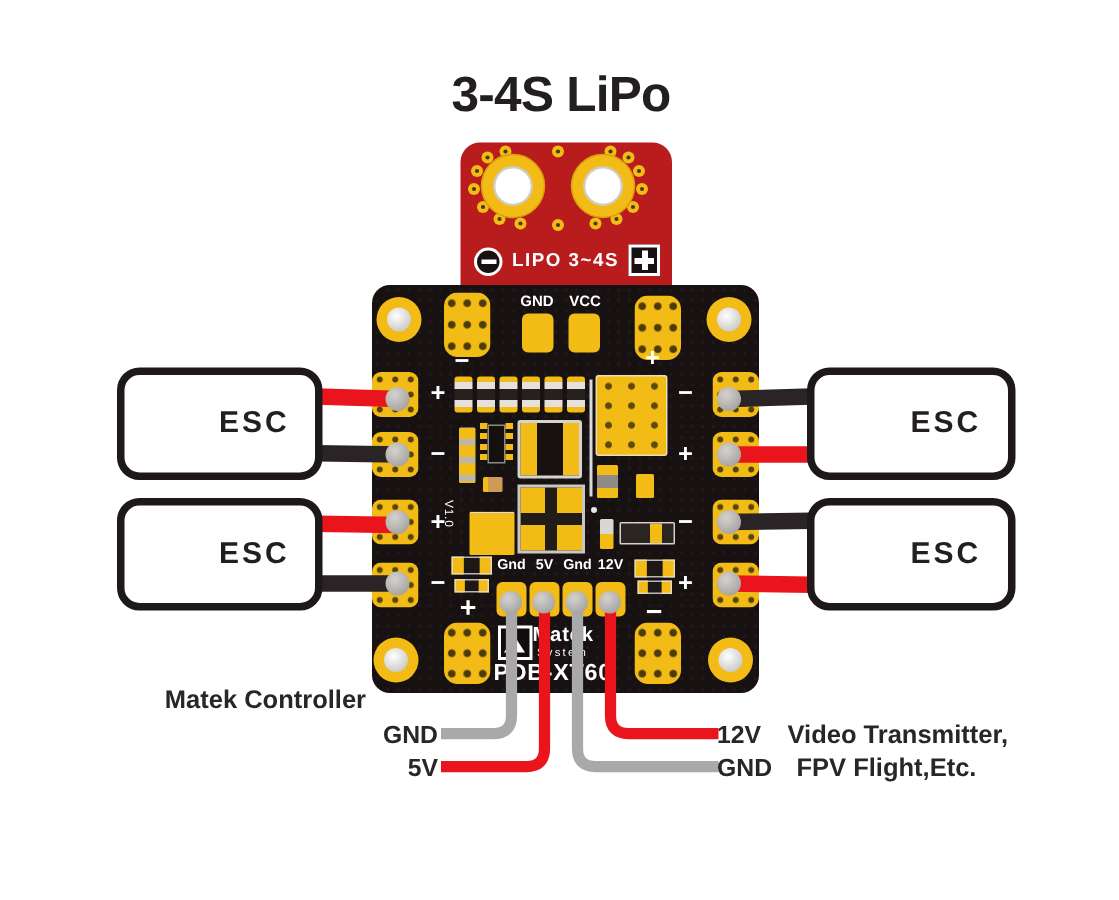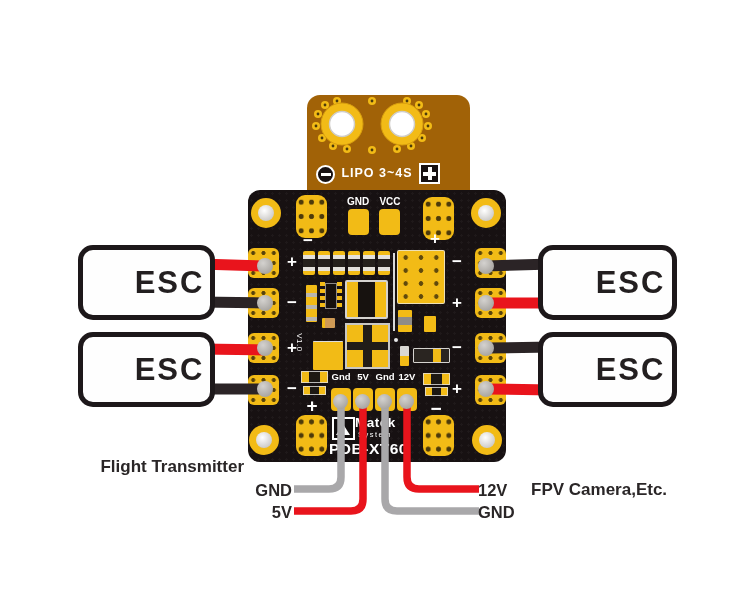--- a/index.html
+++ b/index.html
@@ -5,21 +5,21 @@
   html,body{margin:0;padding:0;background:#fff;}
   .canvas{position:relative;width:746px;height:600px;background:#ffffff;overflow:hidden;
           font-family:"Liberation Sans", sans-serif;}
   .abs{position:absolute;}
 
   
   .page-title{left:254px;top:44px;width:240px;text-align:center;font-size:33px;font-weight:bold;
               color:#231f20;letter-spacing:-0.5px;z-index:2;}
 
   
-  .tab{left:307px;top:95px;width:163px;height:97px;background:#a16207;border-radius:13px 13px 0 0;z-index:5;}
+  .tab{left:307px;top:95px;width:141px;height:97px;background:#b91c1c;border-radius:13px 13px 0 0;z-index:5;}
   .tab svg{position:absolute;left:0;top:0;}
   .lipo-row{position:absolute;left:0;top:68px;width:141px;height:24px;}
   .minus-circle{position:absolute;left:9px;top:2px;width:15px;height:15px;border:2.5px solid #fff;
                 border-radius:50%;background:#171112;}
   .minus-circle i{position:absolute;left:2.5px;top:6px;width:10px;height:2.5px;background:#fff;display:block;}
   .lipo-label{position:absolute;left:30px;top:3px;width:80px;text-align:center;color:#fff;
               font-size:12.5px;font-weight:bold;letter-spacing:1px;}
   .plus-square{position:absolute;left:112px;top:0px;width:17px;height:17px;border:2px solid #fff;background:#171112;}
   .plus-square i{position:absolute;display:block;background:#fff;}
   .plus-square i.h{left:2px;top:6.5px;width:13px;height:4px;}
@@ -86,35 +86,36 @@
   
   .wires{position:absolute;left:0;top:0;z-index:30;pointer-events:none;}
   .blob{position:absolute;z-index:35;border-radius:50%;
         background:radial-gradient(circle at 38% 32%, #d4d2cf, #a8a5a1 75%);}
   .blob.b16{width:16px;height:16px;}
   .blob.b15{width:15px;height:15px;}
 
   
   .esc-box{z-index:40;width:137px;height:75px;background:#fefefe;border:5px solid #1d181a;border-radius:15px;
            box-sizing:border-box;display:flex;align-items:center;justify-content:center;
-           font-size:31px;font-weight:bold;letter-spacing:2px;color:#231f20;padding-left:46px;}
+           font-size:20px;font-weight:bold;letter-spacing:2px;color:#231f20;padding-left:46px;}
 
   
   .ann{z-index:40;color:#2a2627;font-weight:bold;font-size:17px;line-height:22px;}
   .ann-left{left:40px;top:456px;width:204px;text-align:right;}
   .pin{z-index:40;color:#2a2627;font-weight:bold;font-size:16.5px;line-height:20px;}
   .pin.ra{text-align:right;}
   .ann-right{left:525px;top:479px;width:190px;text-align:left;}
   .ann-right .l2{padding-left:6px;}
 </style>
 </head>
 <body>
 
 <div class="canvas">
 
+  <div class="abs page-title">3-4S LiPo</div>
 
   <div class="abs tab">
     <svg width="141" height="68">
       <g fill="#f2bb16">
         <circle cx="30" cy="6" r="4"></circle>
           <circle cx="18" cy="10" r="4"></circle>
           <circle cx="11" cy="19" r="4"></circle>
         <circle cx="9" cy="31" r="4"></circle>
           <circle cx="15" cy="43" r="4"></circle>
           <circle cx="26" cy="51" r="4"></circle>
@@ -294,23 +295,24 @@
     <span>ESC</span>
     </div>
   <div class="abs esc-box" style="left:538px;top:245px;width:139px;">
     <span>ESC</span>
     </div>
   <div class="abs esc-box" style="left:538px;top:332px;width:139px;">
     <span>ESC</span>
     </div>
 
   <div class="abs ann ann-left">
-    <div>Flight Transmitter</div>
+    <div>Matek Controller</div>
   </div>
   <div class="abs pin ra" style="left:250px;top:480px;width:42px;">GND</div>
   <div class="abs pin ra" style="left:250px;top:502px;width:42px;">5V</div>
   <div class="abs pin" style="left:478px;top:480px;width:44px;">12V</div>
   <div class="abs pin" style="left:478px;top:502px;width:44px;">GND</div>
   <div class="abs ann ann-right">
-    <div class="l2">FPV Camera,Etc.</div>
+    <div>Video Transmitter,</div>
+    <div class="l2">FPV Flight,Etc.</div>
   </div>
 
 </div>
 
 </body></html>

